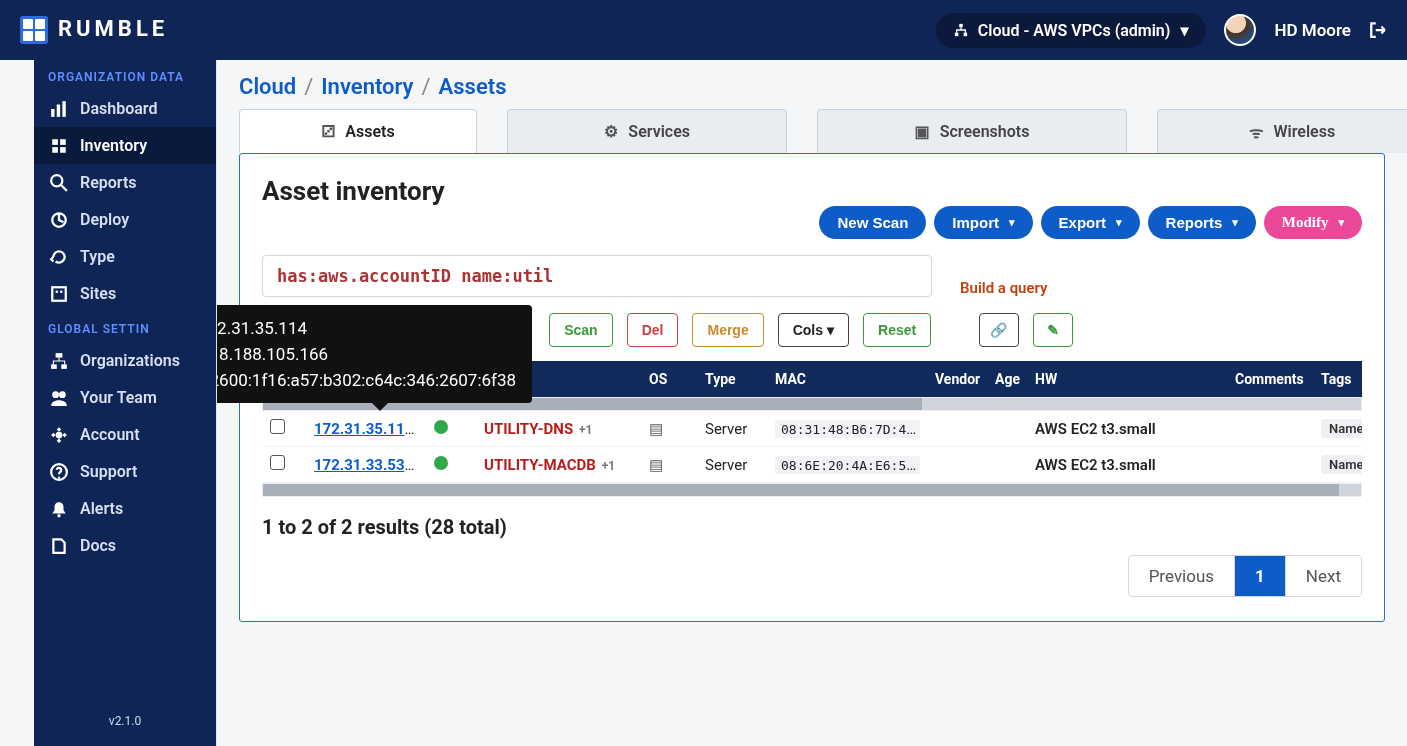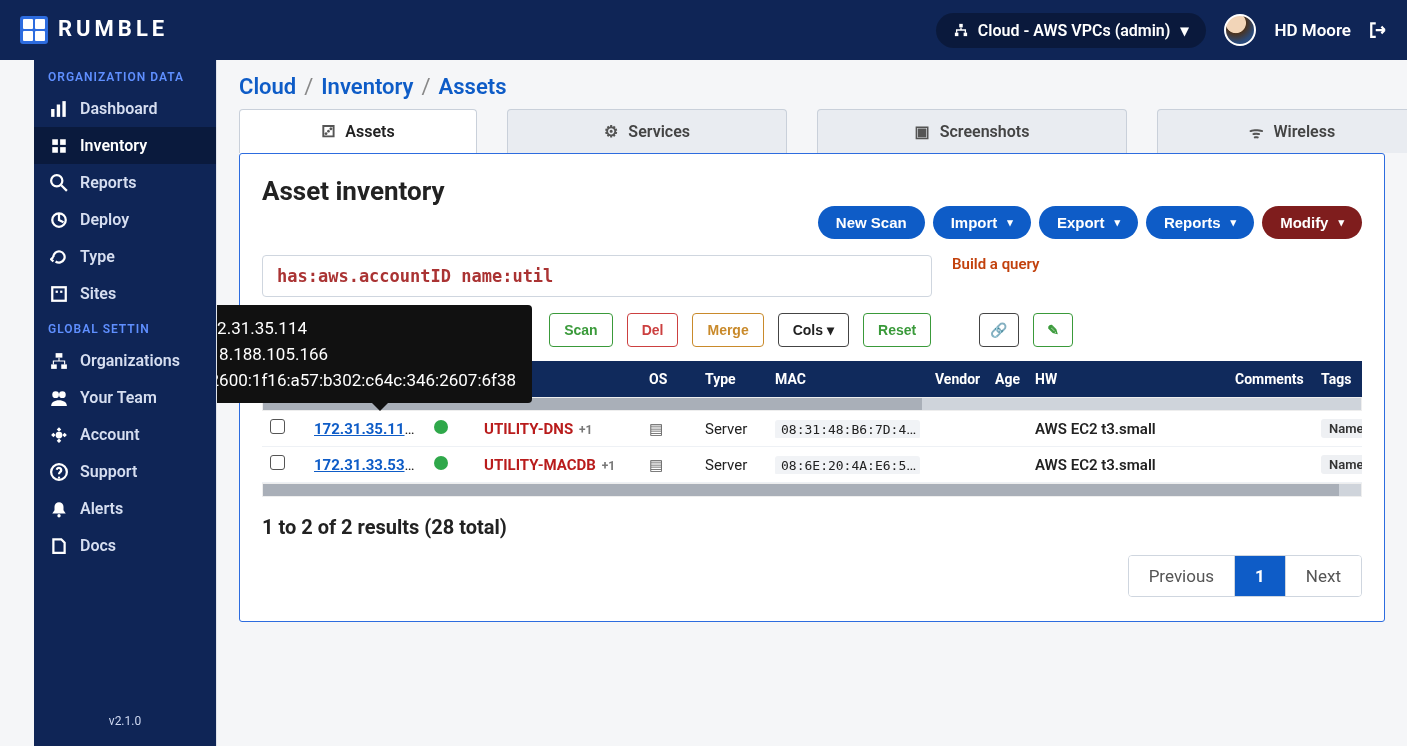--- a/index.html
+++ b/index.html
@@ -26,23 +26,23 @@
 .tabs { display:flex; gap:30px; padding:0px 22px 0; margin-top:8px; }
 .tab { flex:0 0 auto; width:240px; height:44px; display:flex; align-items:center; justify-content:center; gap:10px; background:#e9ecf1; border:1px solid #c9d0da; border-bottom:none; border-radius:4px 4px 0 0; cursor:pointer; font-weight:600; color:#444; font-size:16px;}
 .tab.wide { width:290px; }
 .tab.active { background:#fff; border-color:#c9d0da; color:#222; }
 .content-card{ background:#fff; border:1px solid #2d6cdf; margin:0 22px; border-radius:3px; padding:22px 0 24px; }
 .row1 { display:flex; align-items:flex-start; padding:0 22px;flex-direction:column; }
 .title { font-size:26px; font-weight:700; }
 .actions { margin-left:auto; display:flex; gap:8px; }
 .btn { border:none; border-radius:20px; padding:8px 18px; font-weight:700; font-size:15px; cursor:pointer; color:#fff; display:flex; align-items:center; gap:6px;}
 .btn.blue { background:#0e5cc7; }
-.btn.red  { background:#7f1d1d; }
+.btn.red  { background:#ec4899;font-family:Liberation Serif, serif; }
 .caret:after { content:"▾"; font-size:11px; margin-left:4px; }
-.row2 { display:flex; align-items:flex-start; padding:16px 22px 0; gap:20px; }
+.row2 { display:flex; align-items:flex-end; padding:16px 22px 0; gap:28px; }
 .search { flex:0 0 670px; border:1px solid #cfd6df; border-radius:4px; padding:10px 14px; font-family: "Menlo","Consolas",monospace; color:#a33; font-weight:700; font-size:17px; }
 .buildq { color:#c2410c; font-weight:600; font-size:15px; text-decoration:none;}
 .show-wrap { margin-left:auto; display:flex; align-items:center; gap:8px; font-size:17px;}
 .show-wrap input { width:82px; height:34px; border:1px solid #cfd6df; border-radius:4px; padding:0 10px; font-size:16px; }
 .row3 { display:flex; align-items:center; gap:14px; padding:16px 22px 0; }
 .sbtn { height:34px; padding:0 14px; border-radius:4px; border:1px solid; background:#fff; font-weight:600; cursor:pointer; font-size:14px; display:flex; align-items:center; gap:4px;}
 .sbtn.green { border-color:#3a9a3a; color:#3a9a3a; }
 .sbtn.dred  { border-color:#cc4040; color:#cc4040; }
 .sbtn.orange{ border-color:#c98a2b; color:#c98a2b; }
 .sbtn.dark  { border-color:#444; color:#222; }

